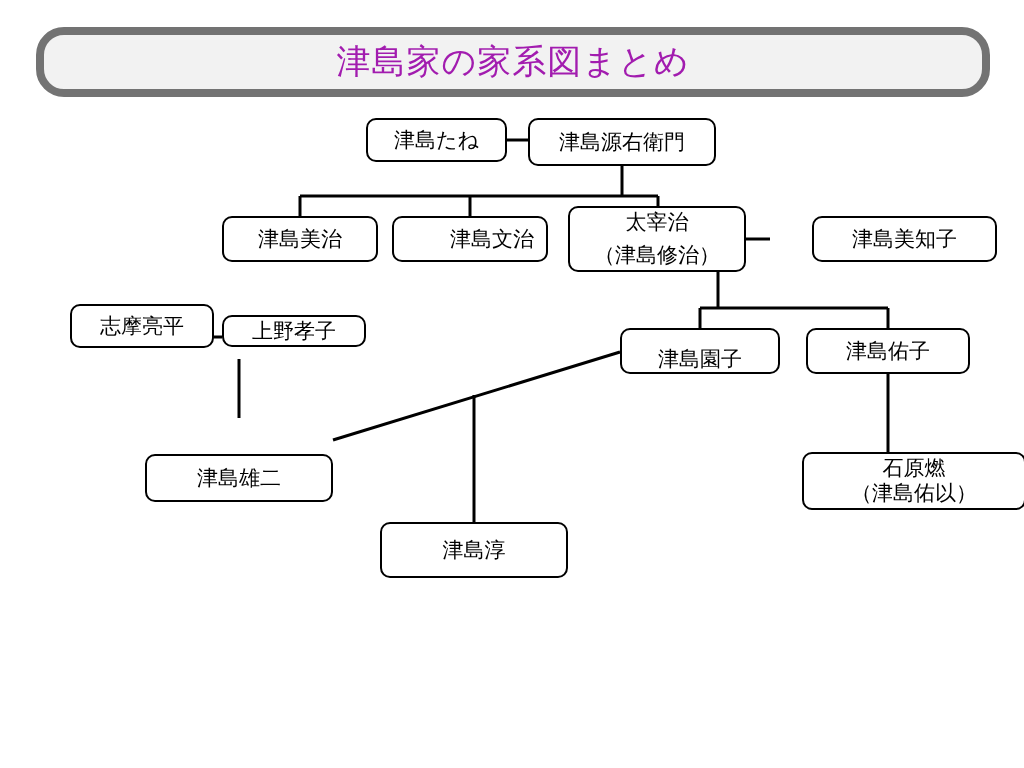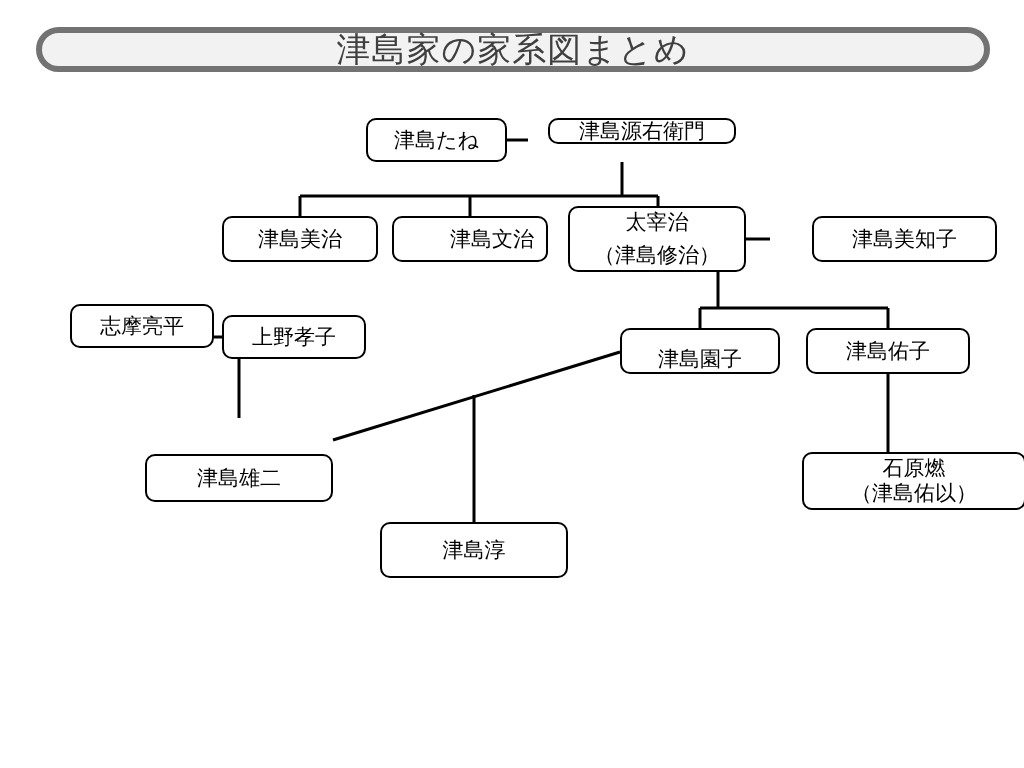--- a/index.html
+++ b/index.html
@@ -21,29 +21,29 @@
     top: 0;
     width: 1024px;
     height: 768px;
     pointer-events: none;
   }
   .title-box {
     position: absolute;
     left: 36px;
     top: 27px;
     width: 954px;
-    height: 45px;
+    height: 70px;
     box-sizing: border-box;
-    border: 6px solid #737373;
+    border: 8px solid #737373;
     border-radius: 28px;
     background: #f2f2f2;
     display: flex;
     align-items: center;
     justify-content: center;
-    color: #404040;
+    color: #a21caf;
     font-size: 34px;
     letter-spacing: 1px;
     z-index: 3;
   }
   .node {
     position: absolute;
     box-sizing: border-box;
     border: 2px solid #000000;
     border-radius: 10px;
     background: #ffffff;
@@ -86,40 +86,40 @@
     </svg>
 
   <div class="title-box">
     <span>津島家の家系図まとめ</span>
   </div>
 
   <div id="node-layer">
       <div class="node" style="left: 366px; top: 118px; width: 141px; height: 44px;">
         <span>津島たね</span>
       </div>
-      <div class="node" style="left: 528px; top: 118px; width: 188px; height: 26px; margin-left: 20px;">
+      <div class="node" style="left: 528px; top: 118px; width: 188px; height: 48px;">
         <span>津島源右衛門</span>
       </div>
       <div class="node" style="left: 222px; top: 216px; width: 156px; height: 46px;">
         <span>津島美治</span>
       </div>
       <div class="node" style="left: 392px; top: 216px; width: 156px; height: 46px; padding-left: 44px;">
         <span>津島文治</span>
       </div>
       <div class="node" style="left: 568px; top: 206px; width: 178px; height: 66px; gap: 8px;">
         <span>太宰治</span>
         <span class="line2">（津島修治）</span>
       </div>
       <div class="node" style="left: 770px; top: 216px; width: 185px; height: 46px; margin-left: 42px;">
         <span>津島美知子</span>
       </div>
       <div class="node" style="left: 70px; top: 304px; width: 144px; height: 44px;">
         <span>志摩亮平</span>
       </div>
-      <div class="node" style="left: 222px; top: 315px; width: 144px; height: 44px;">
+      <div class="node" style="left: 222px; top: 315px; width: 144px; height: 32px;">
         <span>上野孝子</span>
       </div>
       <div class="node" style="left: 620px; top: 328px; width: 160px; height: 46px; justify-content: flex-end;">
         <span>津島園子</span>
       </div>
       <div class="node" style="left: 806px; top: 328px; width: 164px; height: 46px;">
         <span>津島佑子</span>
       </div>
       <div class="node" style="left: 145px; top: 418px; width: 188px; height: 48px; margin-top: 36px;">
         <span>津島雄二</span>

